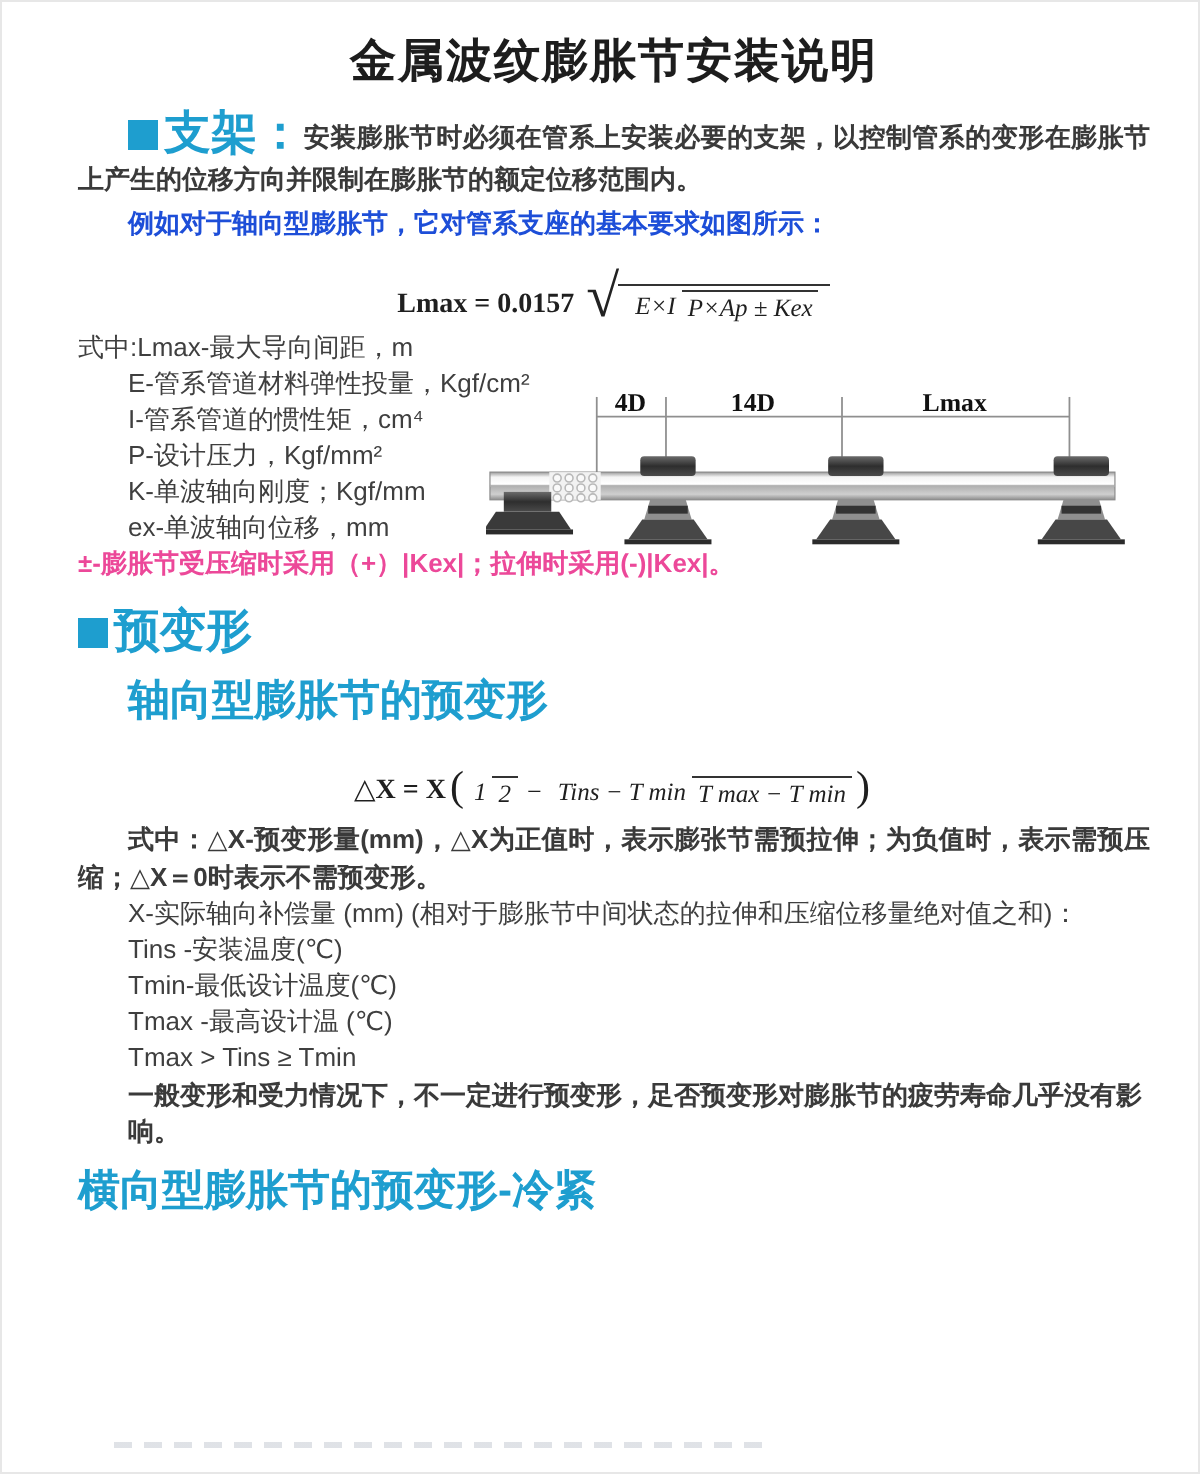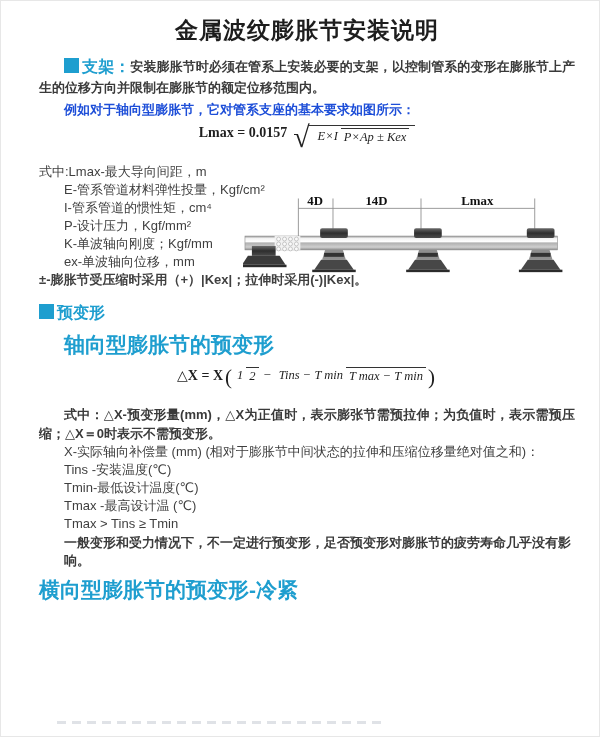--- a/index.html
+++ b/index.html
@@ -9,43 +9,43 @@
     font-family:"Liberation Sans","DejaVu Sans",sans-serif;
     color:#424242;font-size:13px;
   }
   .inner{padding:0 24px 0 38px;}
   h1.title{
     margin:14px 0 0;text-align:center;font-size:23px;font-weight:bold;
     color:#1d1d1d;letter-spacing:1px;
   }
   .sq{display:inline-block;width:15px;height:15px;background:#1e9ecf;
       margin-right:3px;vertical-align:-2px;}
-  .sec-label{font-size:16px;font-weight:bold;color:#1e9ecf;vertical-align:-1px;}
+  .sec-label{font-size:23px;font-weight:bold;color:#1e9ecf;vertical-align:-1px;}
   p{margin:0;}
   .intro{margin-top:10px;line-height:20px;font-weight:600;color:#3a3a3a;
          text-align:justify;text-indent:25px;line-height:21px;}
   .example{text-indent:25px;font-weight:600;color:#1d4ed8;line-height:19px;margin-top:2px;}
   
   .formula{font-family:"Liberation Serif","DejaVu Serif",serif;color:#1f1f1f;
-           display:flex;align-items:flex-start;justify-content:center;}
+           display:flex;align-items:flex-end;justify-content:center;}
   .f-bold{font-weight:bold;font-size:14px;}
   .radical{font-size:30px;font-weight:400;line-height:.8;margin:0 -1px 0 6px;color:#222;}
   .radicand{border-top:1.3px solid #333;padding:2px 6px 0 6px;}
   .frac{display:inline-flex;flex-direction:row;align-items:center;
         font-style:italic;font-size:12.5px;line-height:1.15;}
   .frac .num{padding:0 3px;}
   .frac .den{border-top:1px solid #333;padding:1px 3px 0;}
   .paren{font-size:21px;font-weight:400;margin:0 2px;line-height:1;}
   .f-min{margin:0 5px;font-size:13px;}
   .formula1{margin:6px auto 4px;height:34px;}
   .formula2{margin:8px auto 6px;height:32px;}
   
   .def-line{line-height:18px;color:#3f3f3f;}
   .def-line.ind{padding-left:25px;}
-  .def-line.b{font-weight:600;color:#404040;}
+  .def-line.b{font-weight:600;color:#ec4899;}
   
   .sec-head{margin-top:14px;line-height:20px;}
   .para{margin-top:4px;line-height:20px;font-weight:600;color:#3a3a3a;
         text-align:justify;text-indent:25px;}
   h3.sub{margin:8px 0 0;font-size:21px;font-weight:bold;color:#1e9ecf;}
   h3.sub.ind{margin-left:25px;}
   .explain{margin-top:4px;line-height:19px;font-weight:600;color:#3a3a3a;
            text-align:justify;text-indent:25px;}
   .item{padding-left:25px;line-height:18px;color:#3f3f3f;}
   .note-b{padding-left:25px;line-height:18px;font-weight:600;color:#3a3a3a;margin-top:1px;}

